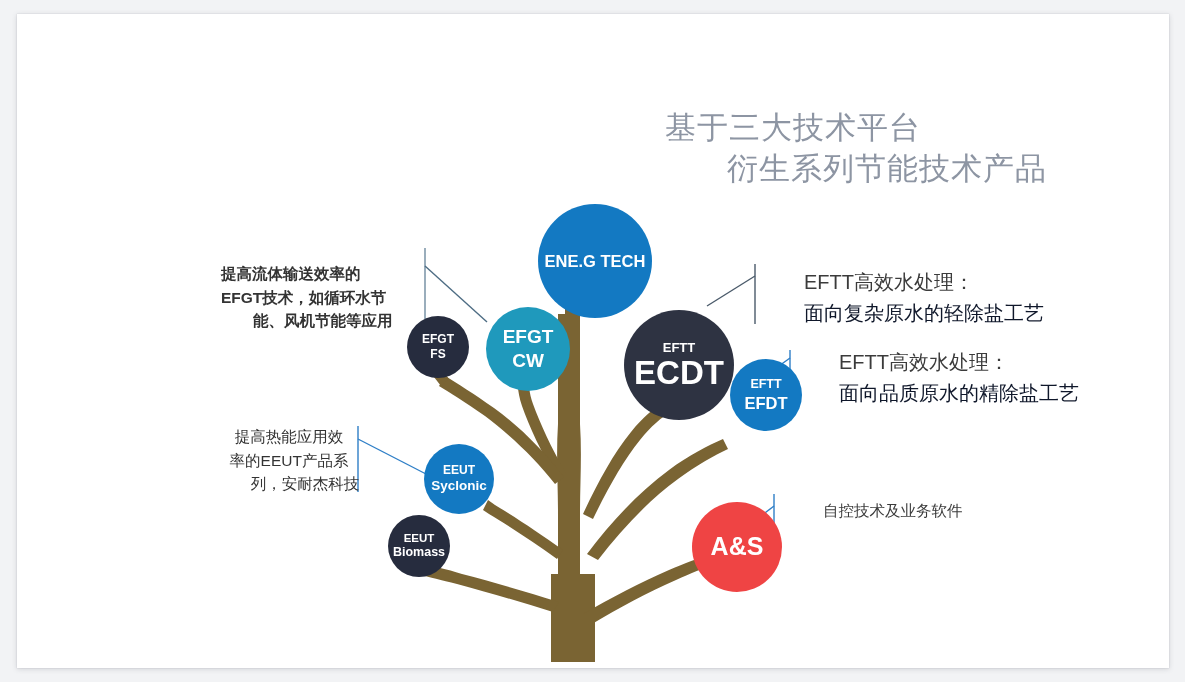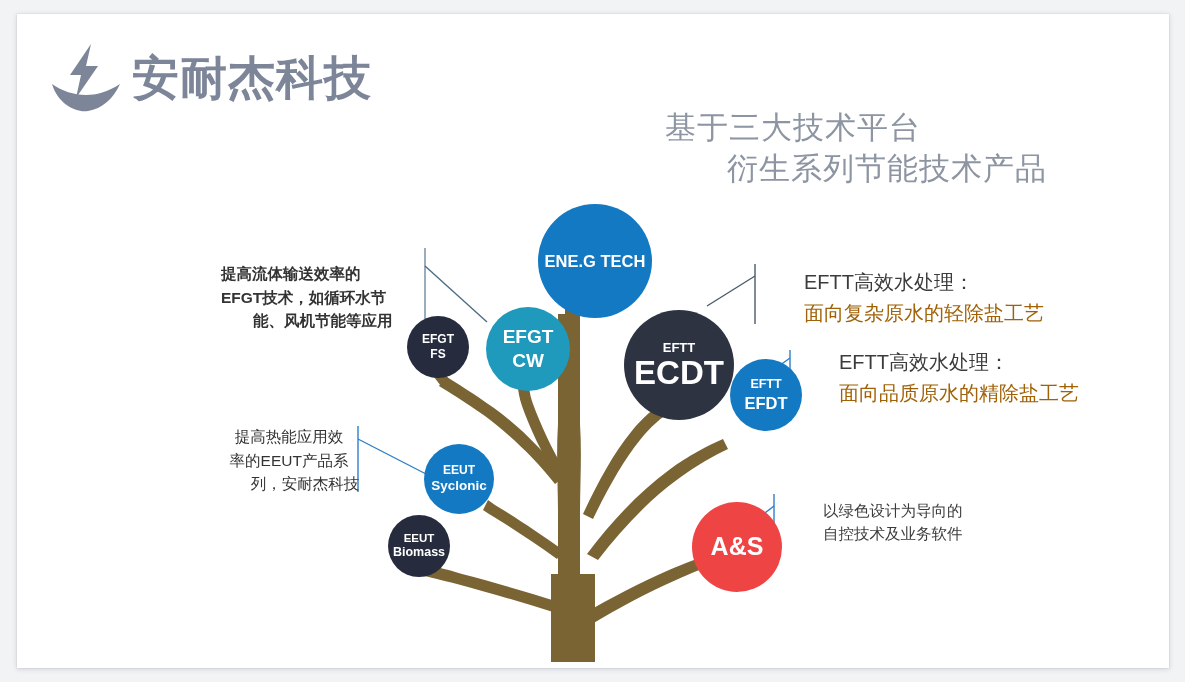--- a/index.html
+++ b/index.html
@@ -142,46 +142,37 @@
   }
   #node-as .main { font-size: 25px; }
 
   
   .callout {
     position: absolute;
     font-size: 15.5px;
     line-height: 1.52;
     color: #3b3b3b;
   }
-  .callout .emph-blue { color: #a16207; }
+  .callout .emph-blue { color: #0f172a; }
   .callout .t1 { display: block; }
   .callout .t2 { display: block; }
   .callout .t3 { display: block; margin-left: 32px; }
 
   #callout-efgt { left: 204px; top: 248px; width: 205px; text-align: left; font-weight: bold; color: #333; }
   #callout-eeut { left: 197px; top: 411px; width: 150px; text-align: center; font-weight: normal; color: #333; }
   #callout-eftt1 { left: 787px; top: 253px; width: 330px; font-size: 20px; line-height: 1.55; }
   #callout-eftt2 { left: 822px; top: 333px; width: 330px; font-size: 20px; line-height: 1.55; }
   #callout-as { left: 806px; top: 485px; width: 220px; font-size: 15.5px; line-height: 1.5; color: #3b3b3b; }
 </style>
 </head>
 <body>
 
 <div id="stage">
   <div id="slide">
 
-    <div id="logo">
-      <div id="logo-mark">
-        <svg width="74" height="70" viewBox="0 0 74 70" aria-hidden="true">
-          <path d="M41 2 L20 33 L31 33 L26 56 L48 24 L36 24 Z" fill="#7d8598"></path>
-          <path d="M2 42 C8 62, 26 71, 38 69 C52 67, 64 56, 70 42 C58 50, 46 53, 36 53 C24 53, 12 49, 2 42 Z" fill="#7d8598"></path>
-        </svg>
-      </div>
-      <div id="logo-text">安耐杰科技</div>
-    </div>
 
     <div id="heading">
       <span class="line1">基于三大技术平台</span>
       <span class="line2">衍生系列节能技术产品</span>
     </div>
 
     <svg id="tree-canvas" viewBox="0 0 1152 654" aria-hidden="true">
       <g fill="#7a6433">
 
         <path d="M541 648 L541 500 C541 470, 539 440, 541 410 L541 300 L563 300 L563 410 C565 440, 563 470, 563 500 L563 648 Z"></path>
@@ -275,18 +266,17 @@
       <span class="t1">EFTT高效水处理：</span>
       <span class="t2 emph-blue">面向复杂原水的轻除盐工艺</span>
     </div>
 
     <div class="callout" id="callout-eftt2">
       <span class="t1">EFTT高效水处理：</span>
       <span class="t2 emph-blue">面向品质原水的精除盐工艺</span>
     </div>
 
     <div class="callout" id="callout-as">
-      <span class="t1">以绿色设计为导向的</span>
       <span class="t2">自控技术及业务软件</span>
     </div>
 
   </div>
 </div>
 
 </body></html>

